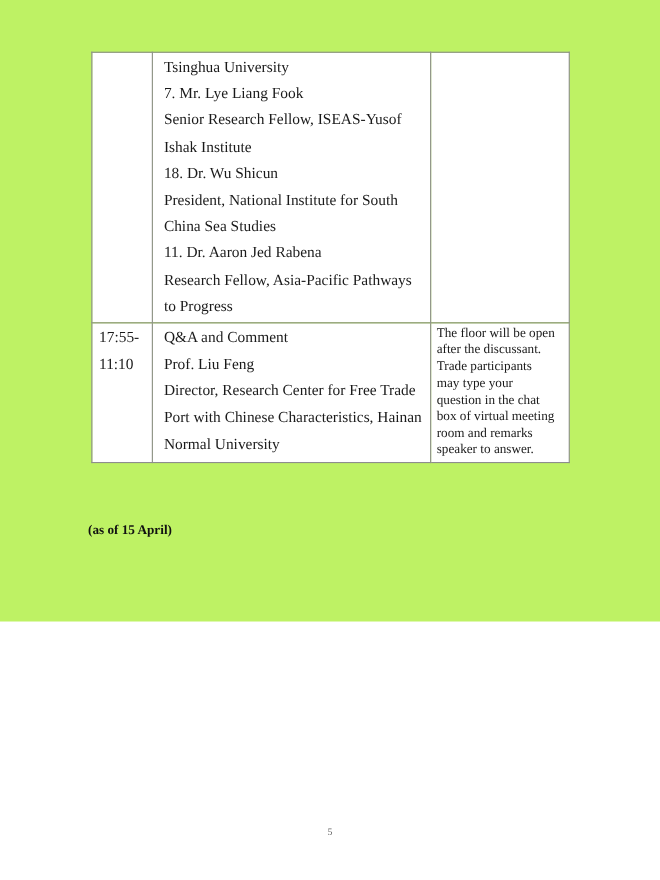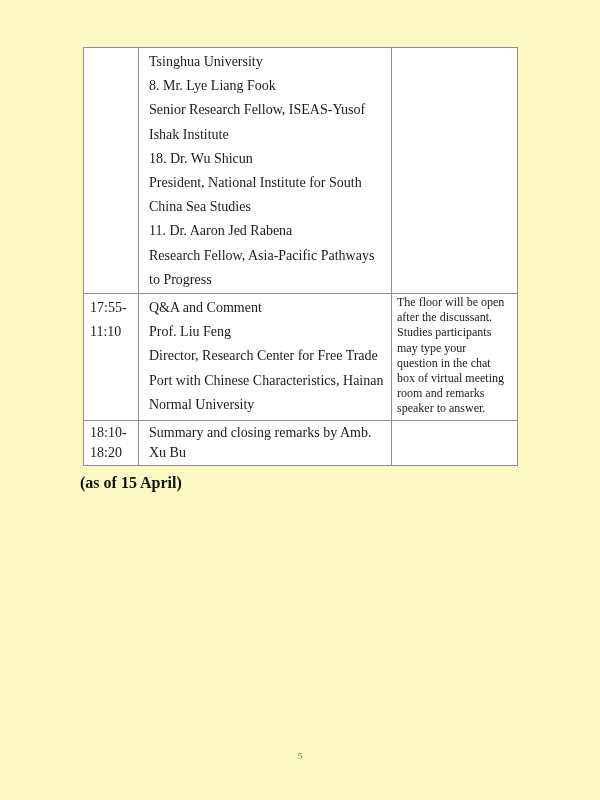--- a/index.html
+++ b/index.html
@@ -8,22 +8,22 @@
     height: 800px;
     background: #ffffff;
     position: relative;
     font-family: "Liberation Serif", serif;
     color: #1a1a1a;
     overflow: hidden;
   }
   .page {
     position: absolute;
     left: 0; top: 0;
-    width: 600px; height: 800px;
-    background: #fef9c3;
+    width: 600px; height: 565px;
+    background: #bef264;
   }
   table.agenda {
     position: absolute;
     left: 83px;
     top: 47px;
     width: 434px;
     border-collapse: collapse;
     table-layout: fixed;
   }
   table.agenda td {
@@ -58,21 +58,21 @@
     white-space: nowrap;
   }
   tr.row-3 td.time-cell,
   tr.row-3 td.session-cell {
     line-height: 20px;
   }
   .footnote {
     position: absolute;
     left: 80px;
     top: 474px;
-    font-size: 16px;
+    font-size: 12px;
     font-weight: bold;
     color: #111111;
   }
   .page-number {
     position: absolute;
     left: 0;
     top: 751px;
     width: 100%;
     text-align: center;
     font-size: 9px;
@@ -88,21 +88,21 @@
     <colgroup>
       <col class="c-time">
       <col class="c-session">
       <col class="c-note">
     </colgroup>
     <tbody>
       <tr class="row-1">
         <td class="time-cell"></td>
         <td class="session-cell">
             <div class="line">Tsinghua University</div>
-            <div class="line">8. Mr. Lye Liang Fook</div>
+            <div class="line">7. Mr. Lye Liang Fook</div>
             <div class="line">Senior Research Fellow, ISEAS-Yusof</div>
             <div class="line">Ishak Institute</div>
             <div class="line">18. Dr. Wu Shicun</div>
             <div class="line">President, National Institute for South</div>
             <div class="line">China Sea Studies</div>
             <div class="line">11. Dr. Aaron Jed Rabena</div>
             <div class="line">Research Fellow, Asia-Pacific Pathways</div>
             <div class="line">to Progress</div>
           </td>
         <td class="note-cell"></td>
@@ -115,38 +115,27 @@
         <td class="session-cell">
             <div class="line">Q&amp;A and Comment</div>
             <div class="line">Prof. Liu Feng</div>
             <div class="line">Director, Research Center for Free Trade</div>
             <div class="line">Port with Chinese Characteristics, Hainan</div>
             <div class="line">Normal University</div>
           </td>
         <td class="note-cell">
             <div class="line">The floor will be open</div>
             <div class="line">after the discussant.</div>
-            <div class="line">Studies participants</div>
+            <div class="line">Trade participants</div>
             <div class="line">may type your</div>
             <div class="line">question in the chat</div>
             <div class="line">box of virtual meeting</div>
             <div class="line">room and remarks</div>
             <div class="line">speaker to answer.</div>
           </td>
-      </tr>
-      <tr class="row-3">
-        <td class="time-cell">
-            <div class="line">18:10-</div>
-            <div class="line">18:20</div>
-          </td>
-        <td class="session-cell">
-            <div class="line">Summary and closing remarks by Amb.</div>
-            <div class="line">Xu Bu</div>
-          </td>
-        <td class="note-cell"></td>
       </tr>
     </tbody>
   </table>
 
   <div class="footnote">(as of 15 April)</div>
 
   <div class="page-number">5</div>
 
 </div>
 

